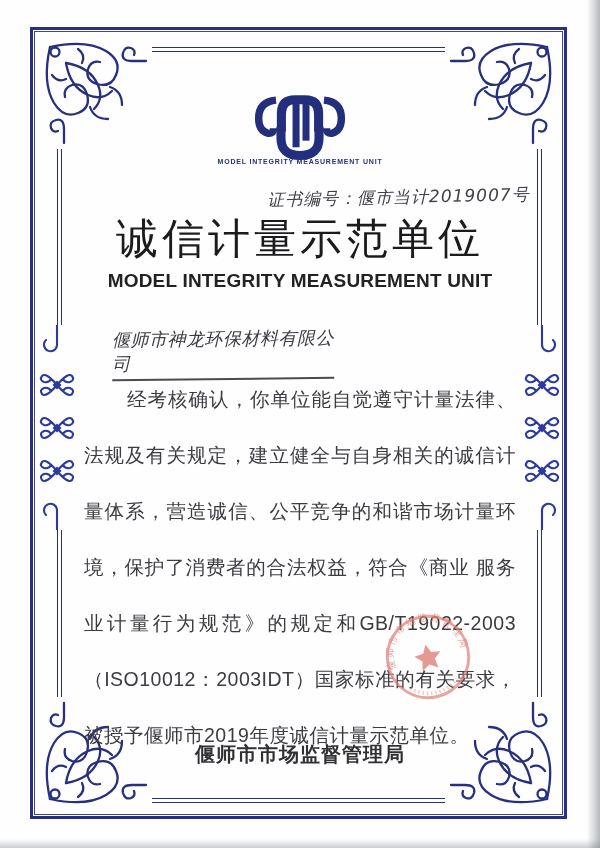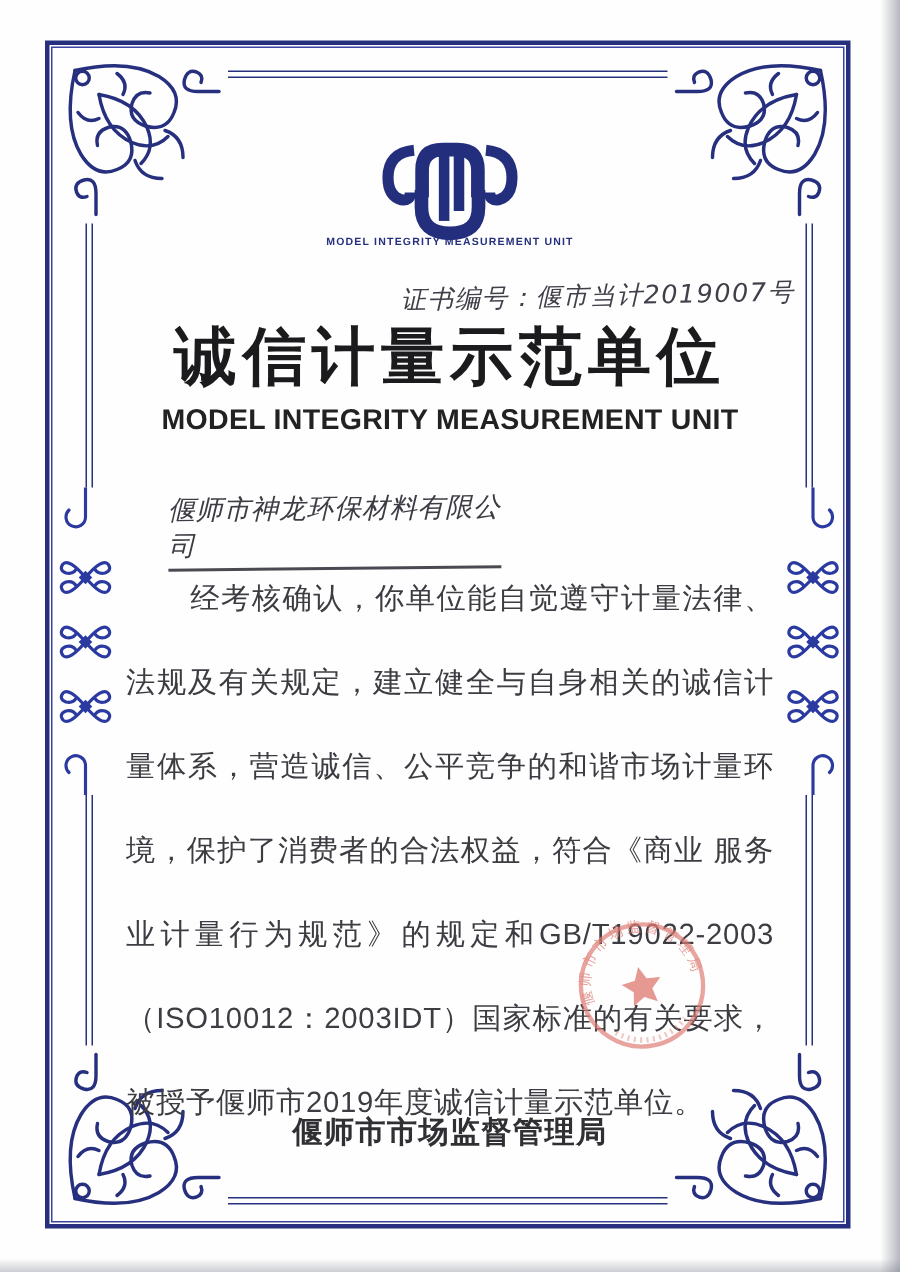--- a/index.html
+++ b/index.html
@@ -32,21 +32,21 @@
   .orn-fill{fill:#2a3aa0;stroke:none;}
   
   .content{position:absolute;inset:0;z-index:10;}
   .logo{position:absolute;left:238px;top:78px;width:124px;height:84px;}
   .logo-caption{position:absolute;left:0;right:0;top:158px;text-align:center;
     color:#27307e;font-weight:bold;font-size:7px;letter-spacing:0.8px;}
   .cert-no{position:absolute;right:70px;top:186px;font-size:17px;color:#40404a;
     font-style:italic;transform:rotate(-1.2deg);letter-spacing:1px;
     font-family:"DejaVu Sans",sans-serif;}
   .title-cn{position:absolute;left:0;right:0;top:214px;text-align:center;
-    font-family:"Liberation Serif",serif;font-weight:bold;font-size:42px;
+    font-family:"Liberation Serif",serif;font-weight:normal;font-size:42px;
     letter-spacing:4px;color:#1b1b1d;line-height:50px;}
   .title-en{position:absolute;left:0;right:0;top:270px;text-align:center;
     font-weight:800;font-size:19px;color:#222;letter-spacing:0.2px;}
   .recipient{position:absolute;left:112px;top:327px;width:222px;
     border-bottom:2px solid #4a4a52;padding-bottom:3px;transform:rotate(-0.6deg);
     font-style:italic;font-size:18px;color:#3c3c44;letter-spacing:0.5px;
     font-family:"DejaVu Sans",sans-serif;}
   .body-text{position:absolute;left:84px;top:371px;width:432px;
     font-size:19.5px;line-height:56px;color:#3c3c42;text-align:justify;
     letter-spacing:0.5px;}

